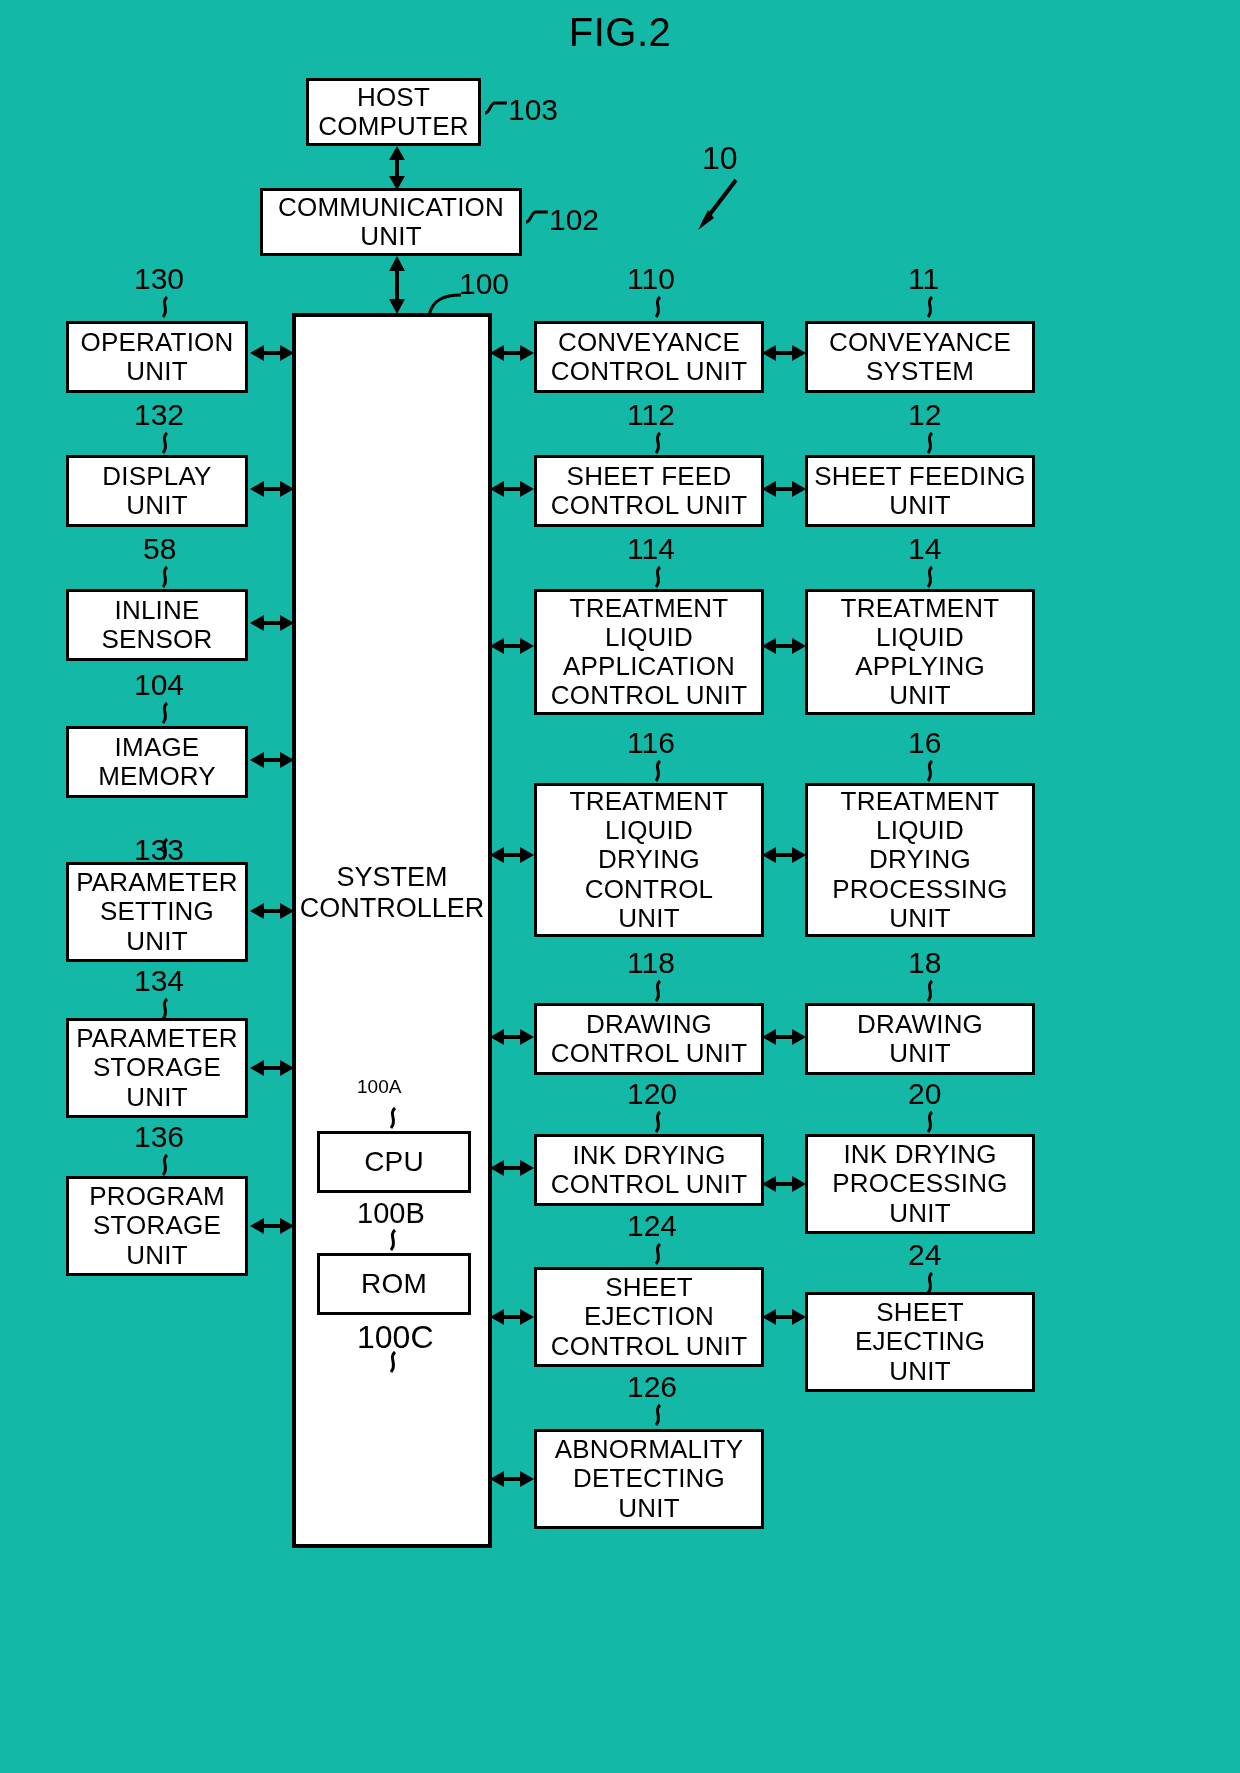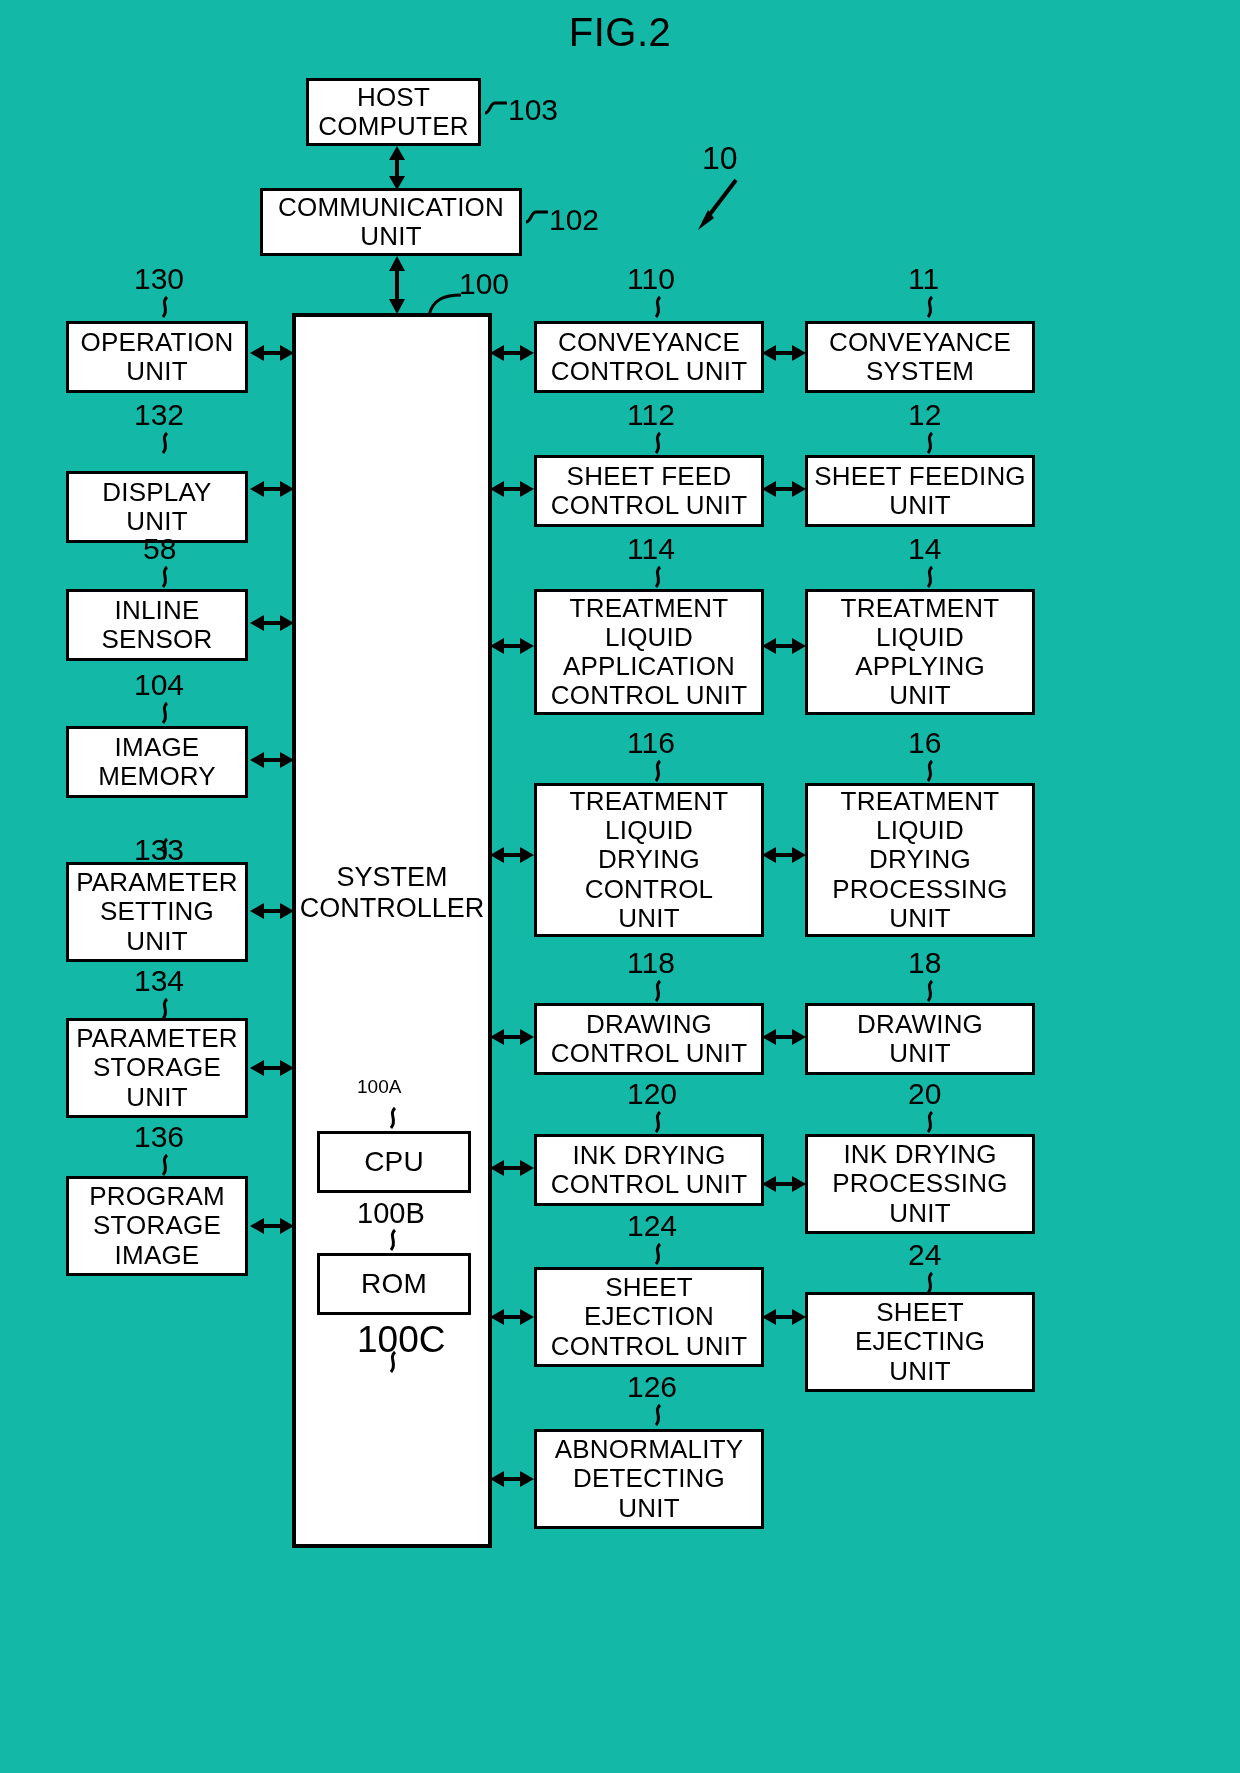--- a/index.html
+++ b/index.html
@@ -152,21 +152,21 @@
   <div class="box" style="left:317px; top:1131px; width:154px; height:62px; font-size:28px;">CPU</div>
 
   <div class="ref" style="left:357px; top:1199px; font-size:29px;">100B</div>
   <div class="squig" style="left:385px; top:1230px;">
     <svg width="16" height="22" viewBox="0 0 16 22">
       <path d="M10 0 C3 6, 13 12, 6 20" fill="none" stroke="#000" stroke-width="3"></path>
     </svg>
   </div>
   <div class="box" style="left:317px; top:1253px; width:154px; height:62px; font-size:28px;">ROM</div>
 
-  <div class="ref" style="left:357px; top:1321px; font-size:37px;">100C</div>
+  <div class="ref" style="left:357px; top:1321px; font-size:32px;">100C</div>
   <div class="squig" style="left:385px; top:1352px;">
     <svg width="16" height="22" viewBox="0 0 16 22">
       <path d="M10 0 C3 6, 13 12, 6 20" fill="none" stroke="#000" stroke-width="3"></path>
     </svg>
   </div>
 
   <div class="ref" style="left:134px; top:264px;">130</div>
   <div class="squig" style="left:157px; top:297px;">
     <svg width="16" height="22" viewBox="0 0 16 22">
       <path d="M10 0 C3 6, 13 12, 6 20" fill="none" stroke="#000" stroke-width="3"></path>
@@ -181,21 +181,21 @@
         <path d="M44 12 L30 4 L30 20 Z" fill="#000"></path>
       </svg>
   </div>
 
   <div class="ref" style="left:134px; top:400px;">132</div>
   <div class="squig" style="left:157px; top:433px;">
     <svg width="16" height="22" viewBox="0 0 16 22">
         <path d="M10 0 C3 6, 13 12, 6 20" fill="none" stroke="#000" stroke-width="3"></path>
       </svg>
   </div>
-  <div class="box" style="left:66px; top:455px; width:182px; height:72px;margin-top:16px;">DISPLAY
+  <div class="box" style="left:66px; top:455px; width:182px; height:72px;">DISPLAY
 UNIT</div>
   <div class="arrow" style="left:250px; top:477px;">
     <svg width="44" height="24" viewBox="0 0 44 24">
         <path d="M6 12 L38 12" stroke="#000" stroke-width="4" fill="none"></path>
         <path d="M0 12 L14 4 L14 20 Z" fill="#000"></path>
         <path d="M44 12 L30 4 L30 20 Z" fill="#000"></path>
       </svg>
   </div>
 
   <div class="ref" style="left:143px; top:534px;">58</div>
@@ -265,21 +265,21 @@
   </div>
 
   <div class="ref" style="left:134px; top:1122px;">136</div>
   <div class="squig" style="left:157px; top:1155px;">
     <svg width="16" height="22" viewBox="0 0 16 22">
         <path d="M10 0 C3 6, 13 12, 6 20" fill="none" stroke="#000" stroke-width="3"></path>
       </svg>
   </div>
   <div class="box" style="left:66px; top:1176px; width:182px; height:100px;">PROGRAM
 STORAGE
-IMAGE</div>
+UNIT</div>
   <div class="arrow" style="left:250px; top:1214px;">
     <svg width="44" height="24" viewBox="0 0 44 24">
         <path d="M6 12 L38 12" stroke="#000" stroke-width="4" fill="none"></path>
         <path d="M0 12 L14 4 L14 20 Z" fill="#000"></path>
         <path d="M44 12 L30 4 L30 20 Z" fill="#000"></path>
       </svg>
   </div>
 
   <div class="ref" style="left:627px; top:264px;">110</div>
   <div class="squig" style="left:650px; top:297px;">

